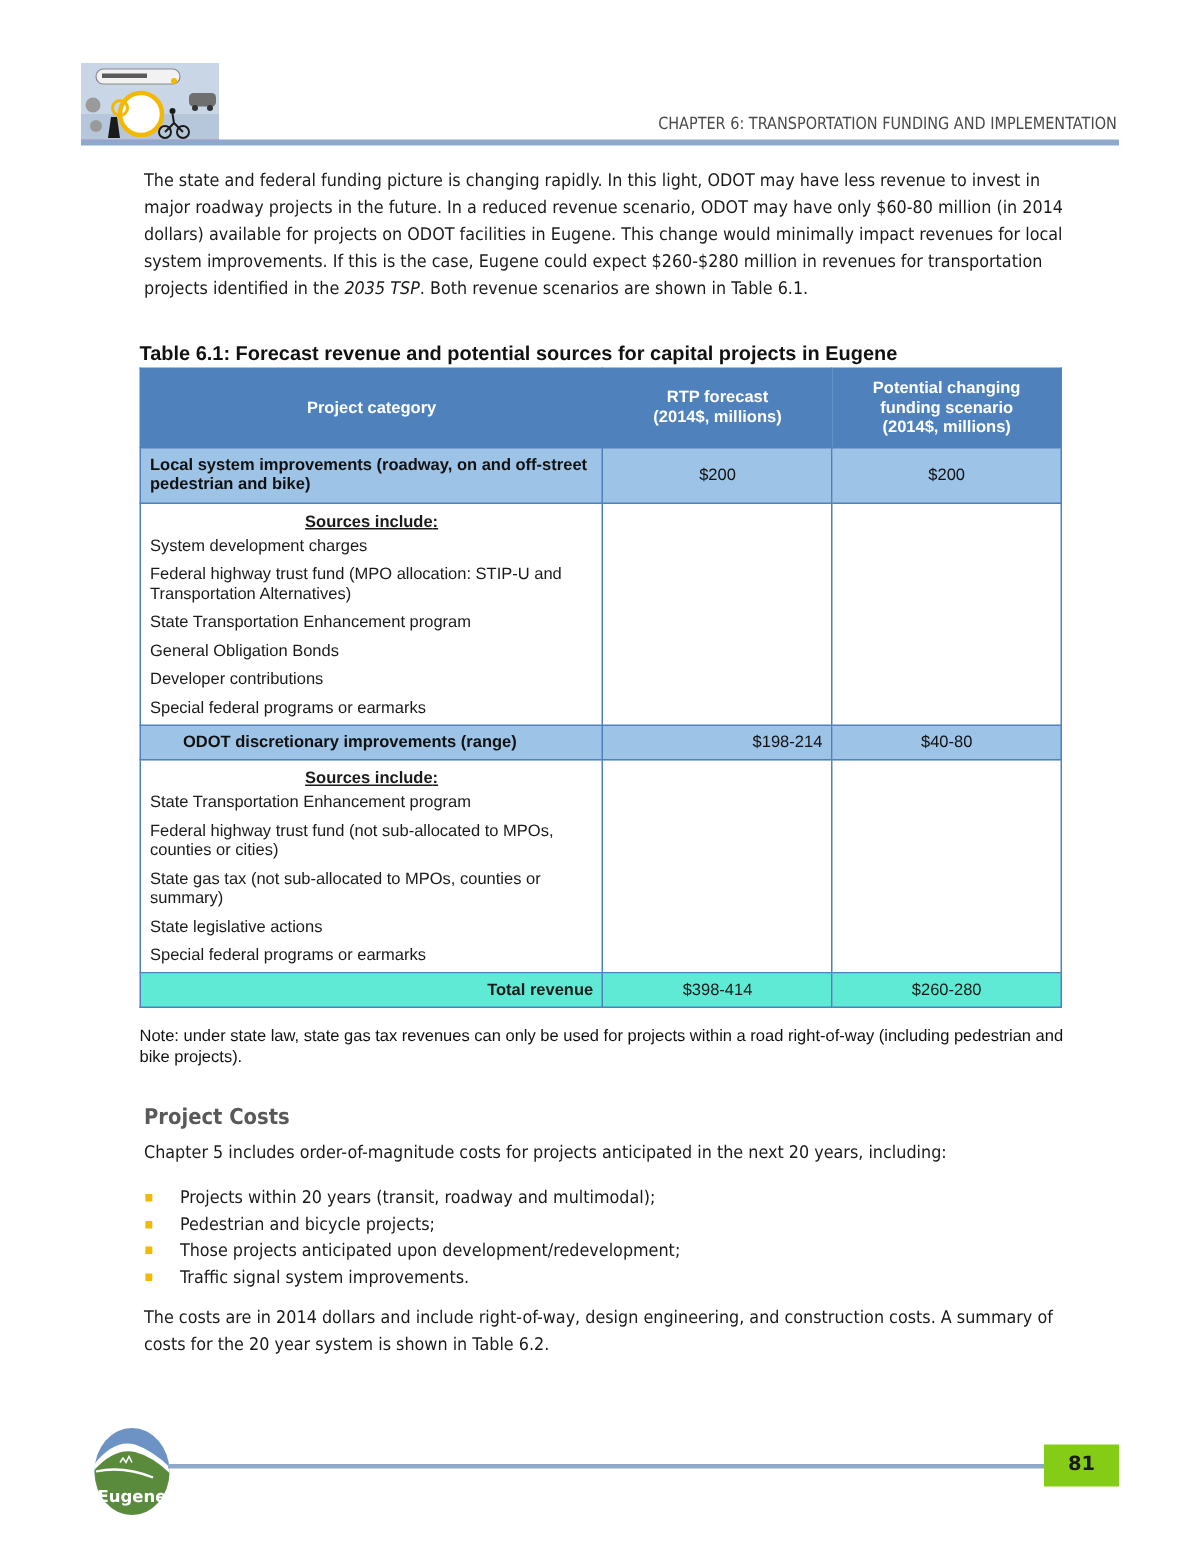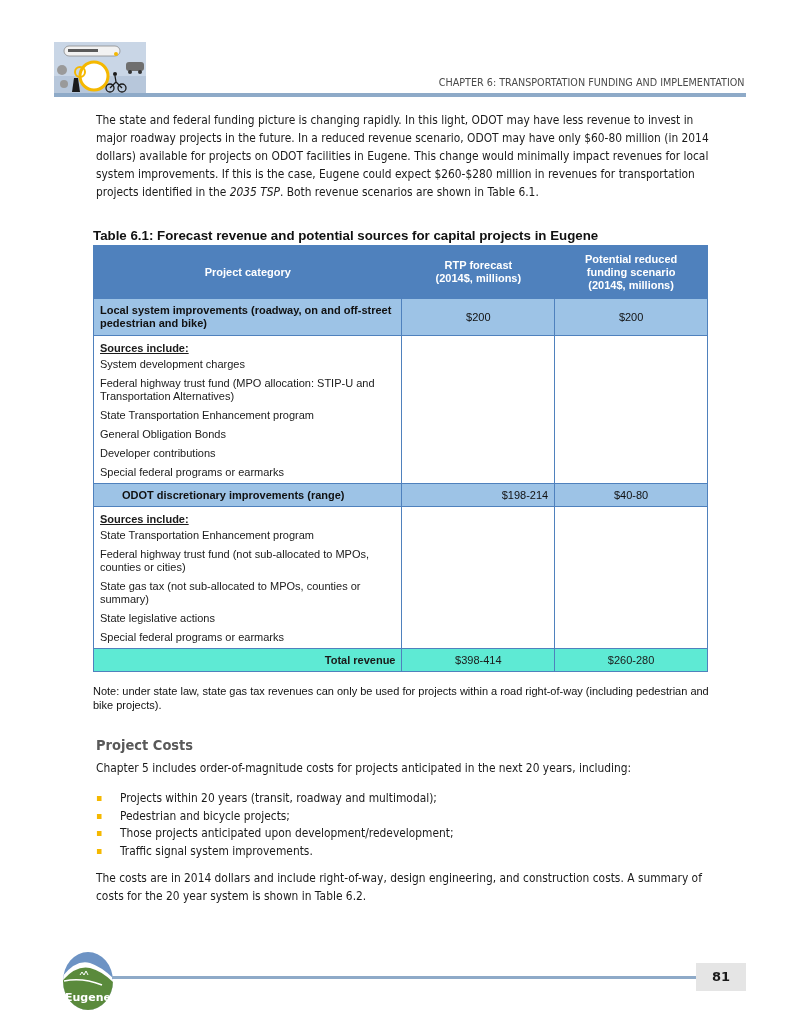--- a/index.html
+++ b/index.html
@@ -20,42 +20,42 @@
     .tbl-caption { position: absolute; left: 93px; top: 228px; font-weight: bold; font-size: 13.3px; color: #111; white-space: nowrap; }
 
     table.rev { position: absolute; left: 93px; top: 245px; width: 615px; border-collapse: collapse; font-size: 11px; }
     table.rev td, table.rev th { border: 1px solid #4f81bd; padding: 0 6px; vertical-align: middle; }
     table.rev th { background: #4f81bd; color: #ffffff; font-weight: bold; text-align: center; height: 52px; font-size: 11px; line-height: 13px; }
     table.rev tr.cat td { background: #9dc3e6; height: 36px; }
     table.rev tr.cat td.lbl { font-weight: bold; color: #111; line-height: 13px; }
     table.rev tr.cat td.val { text-align: center; color: #111; }
     table.rev tr.src td { background: #ffffff; vertical-align: top; }
     table.rev col.c1 { width: 309px; } table.rev col.c2 { width: 153px; } table.rev col.c3 { width: 153px; }
-    .src-head { font-weight: bold; text-decoration: underline; margin-top: 6px; margin-bottom: 3px; line-height: 13px; }
+    .src-head { font-weight: bold; text-decoration: underline; margin-top: 6px; margin-bottom: 3px; line-height: 13px; text-align: center; }
     .src-head span.colon { text-decoration: none; }
     .src-item { line-height: 13px; margin-bottom: 6px; }
     .src-item:last-child { margin-bottom: 4px; }
     table.rev tr.total td { background: #5eead4; height: 22px; }
     table.rev tr.total td.lbl { text-align: right; font-weight: bold; }
     table.rev tr.total td.val { text-align: center; }
 
     .note { position: absolute; left: 93px; top: 684px; width: 620px; font-size: 11px; line-height: 14px; color: #111; }
 
     .h2 { position: absolute; left: 96px; top: 737px; font-family: "DejaVu Sans", sans-serif; font-weight: bold;
           font-size: 14.5px; color: #595959; transform: scaleX(0.9); transform-origin: left top; }
 
     ul.bullets { position: absolute; left: 96px; top: 790px; margin: 0; padding: 0; list-style: none;
                  font-family: "DejaVu Sans", sans-serif; font-size: 11.6px; line-height: 17.5px; transform: scaleX(0.92); transform-origin: left top; }
     ul.bullets li { position: relative; padding-left: 26px; }
     ul.bullets li .bul { position: absolute; left: 1px; top: 6px; width: 5px; height: 5px; background: #f5b800; }
 
     
     .ftr-logo { position: absolute; left: 62px; top: 951px; width: 52px; height: 60px; }
     .ftr-rule { position: absolute; left: 112px; top: 976px; width: 585px; height: 3px; background: #8eaac8; }
-    .ftr-page { position: absolute; left: 696px; top: 963px; width: 50px; height: 28px; background: #e5e5e5;
+    .ftr-page { position: absolute; left: 696px; top: 963px; width: 50px; height: 28px; background: #84cc16;
                 font-weight: bold; font-size: 13px; color: #1a1a1a; text-align: center; line-height: 28px; font-family: "DejaVu Sans", sans-serif; }
   </style>
 </head>
 <body>
 
 <div class="hdr-img">
   <svg width="92" height="54" viewBox="0 0 92 54">
     <rect x="0" y="0" width="92" height="54" fill="#c9d6e6"></rect>
     <rect x="0" y="34" width="92" height="20" fill="#b7c7db"></rect>
     <rect x="10" y="4" width="56" height="10" rx="5" fill="#f2f2f2" stroke="#8a8a8a" stroke-width="0.8"></rect>
@@ -92,21 +92,21 @@
       <col class="c3">
     </colgroup>
   <thead>
     <tr>
       <th>Project category</th>
       <th>
         <div>RTP forecast</div>
         <div>(2014$, millions)</div>
       </th>
       <th>
-        <div>Potential reduced</div>
+        <div>Potential changing</div>
         <div>funding scenario</div>
         <div>(2014$, millions)</div>
       </th>
     </tr>
   </thead>
   <tbody>
     <tr class="cat">
       <td class="lbl">Local system improvements (roadway, on and off-street pedestrian and bike)</td>
       <td class="val">$200</td>
       <td class="val">$200</td>

